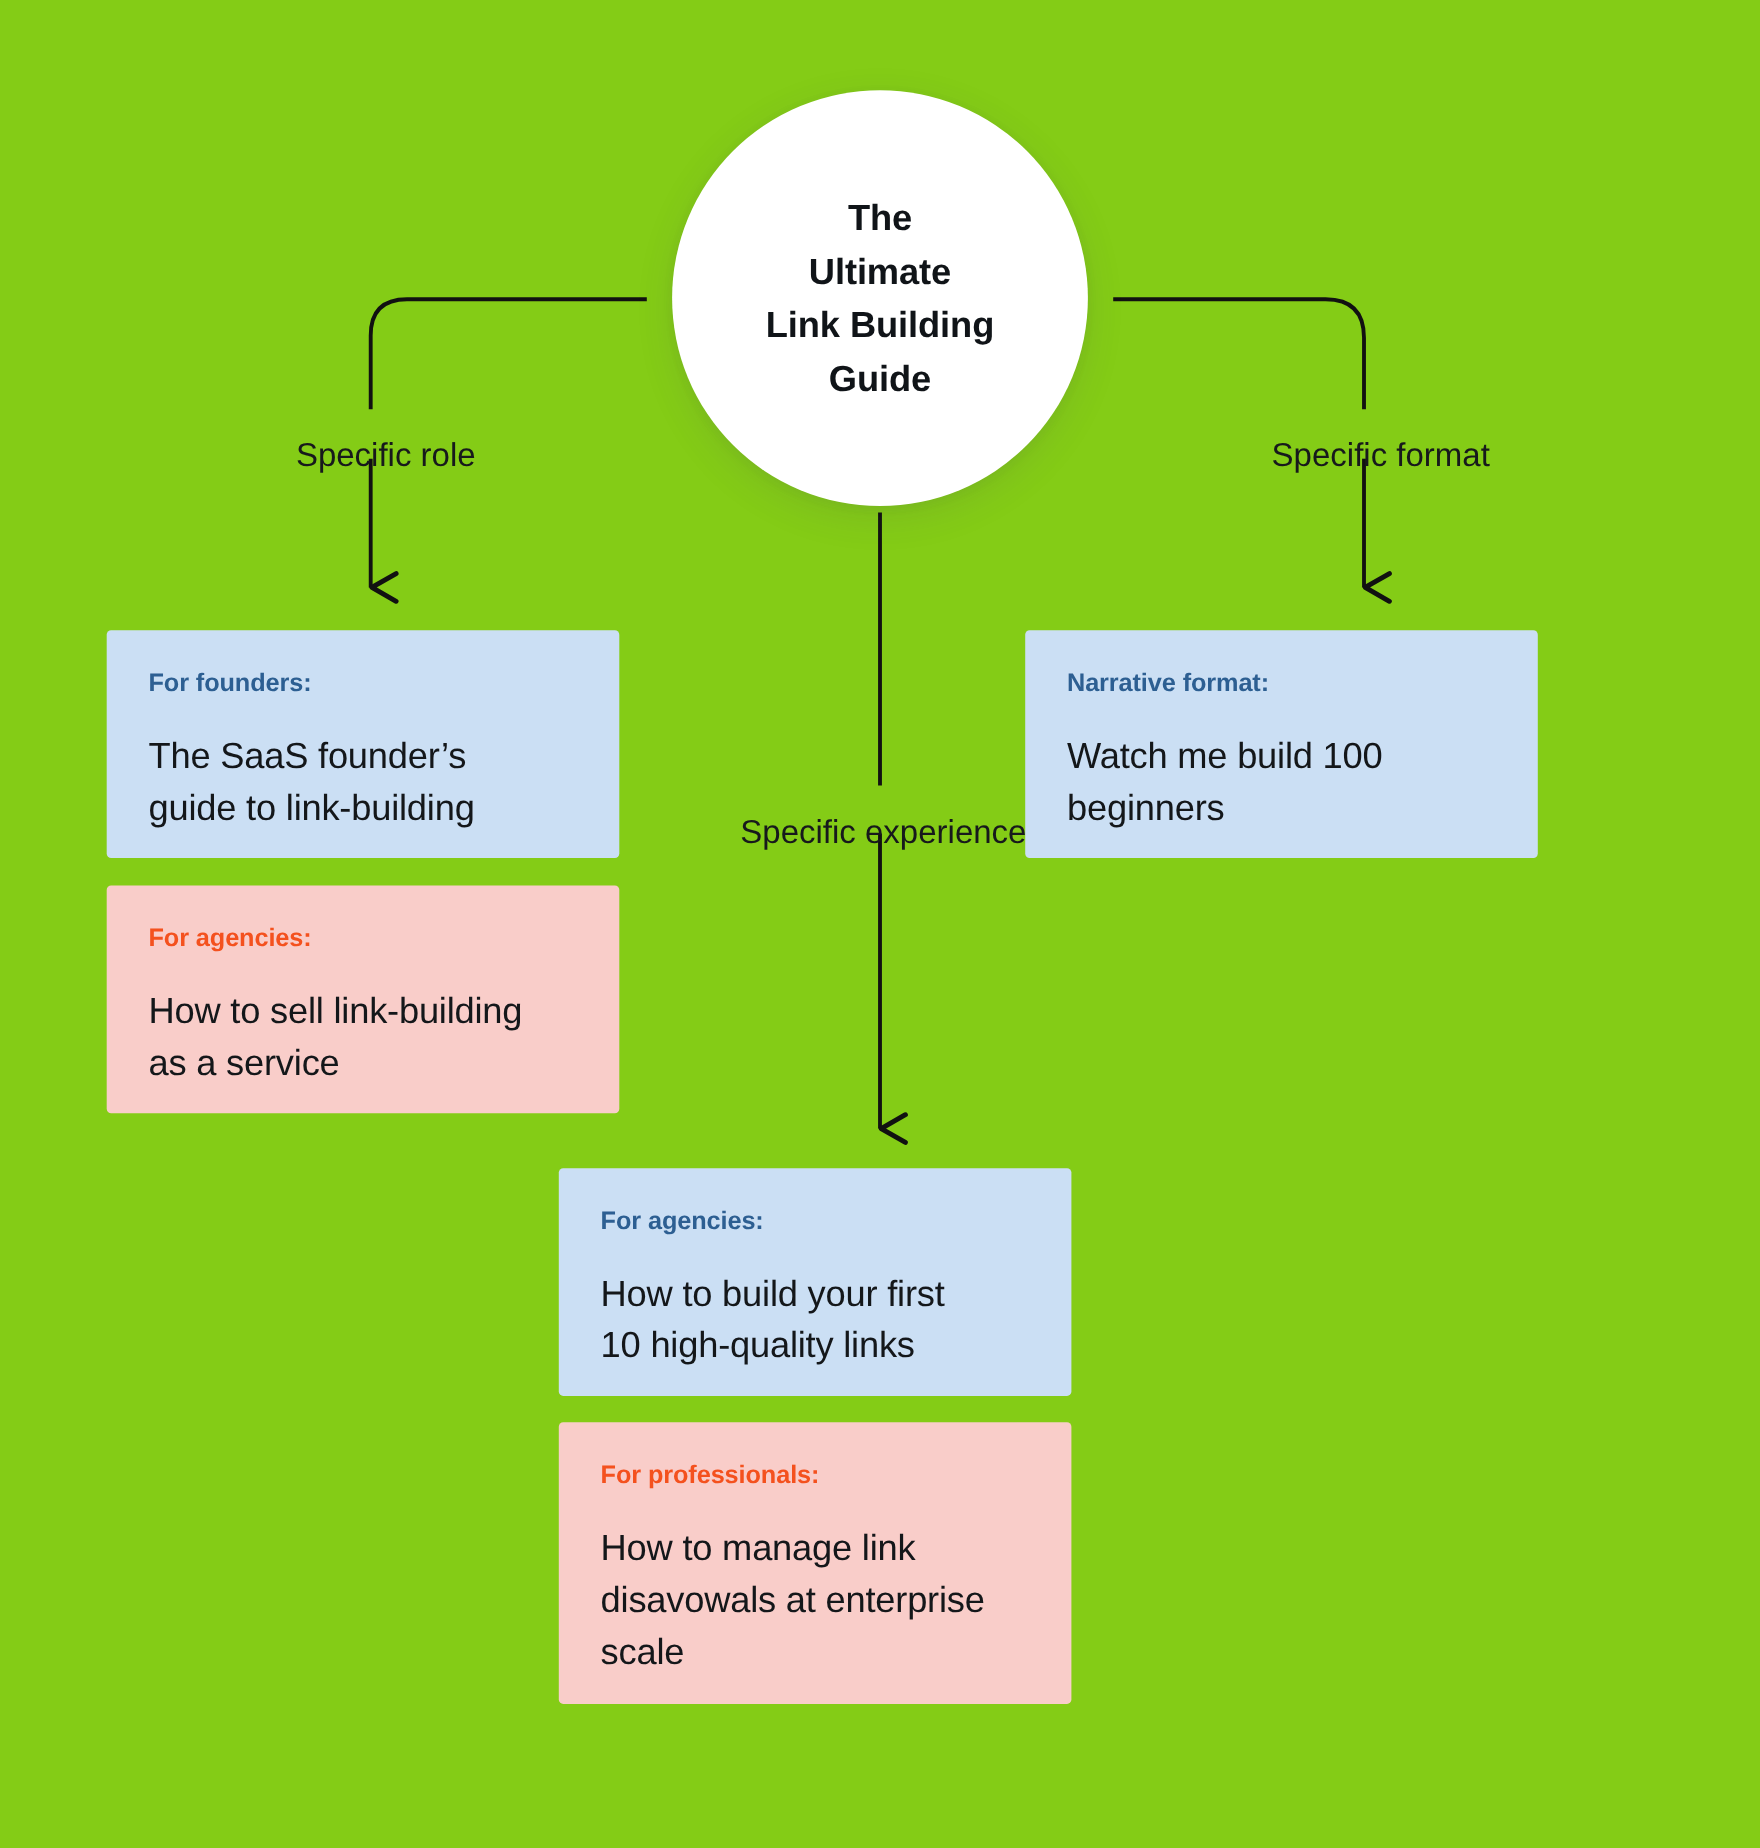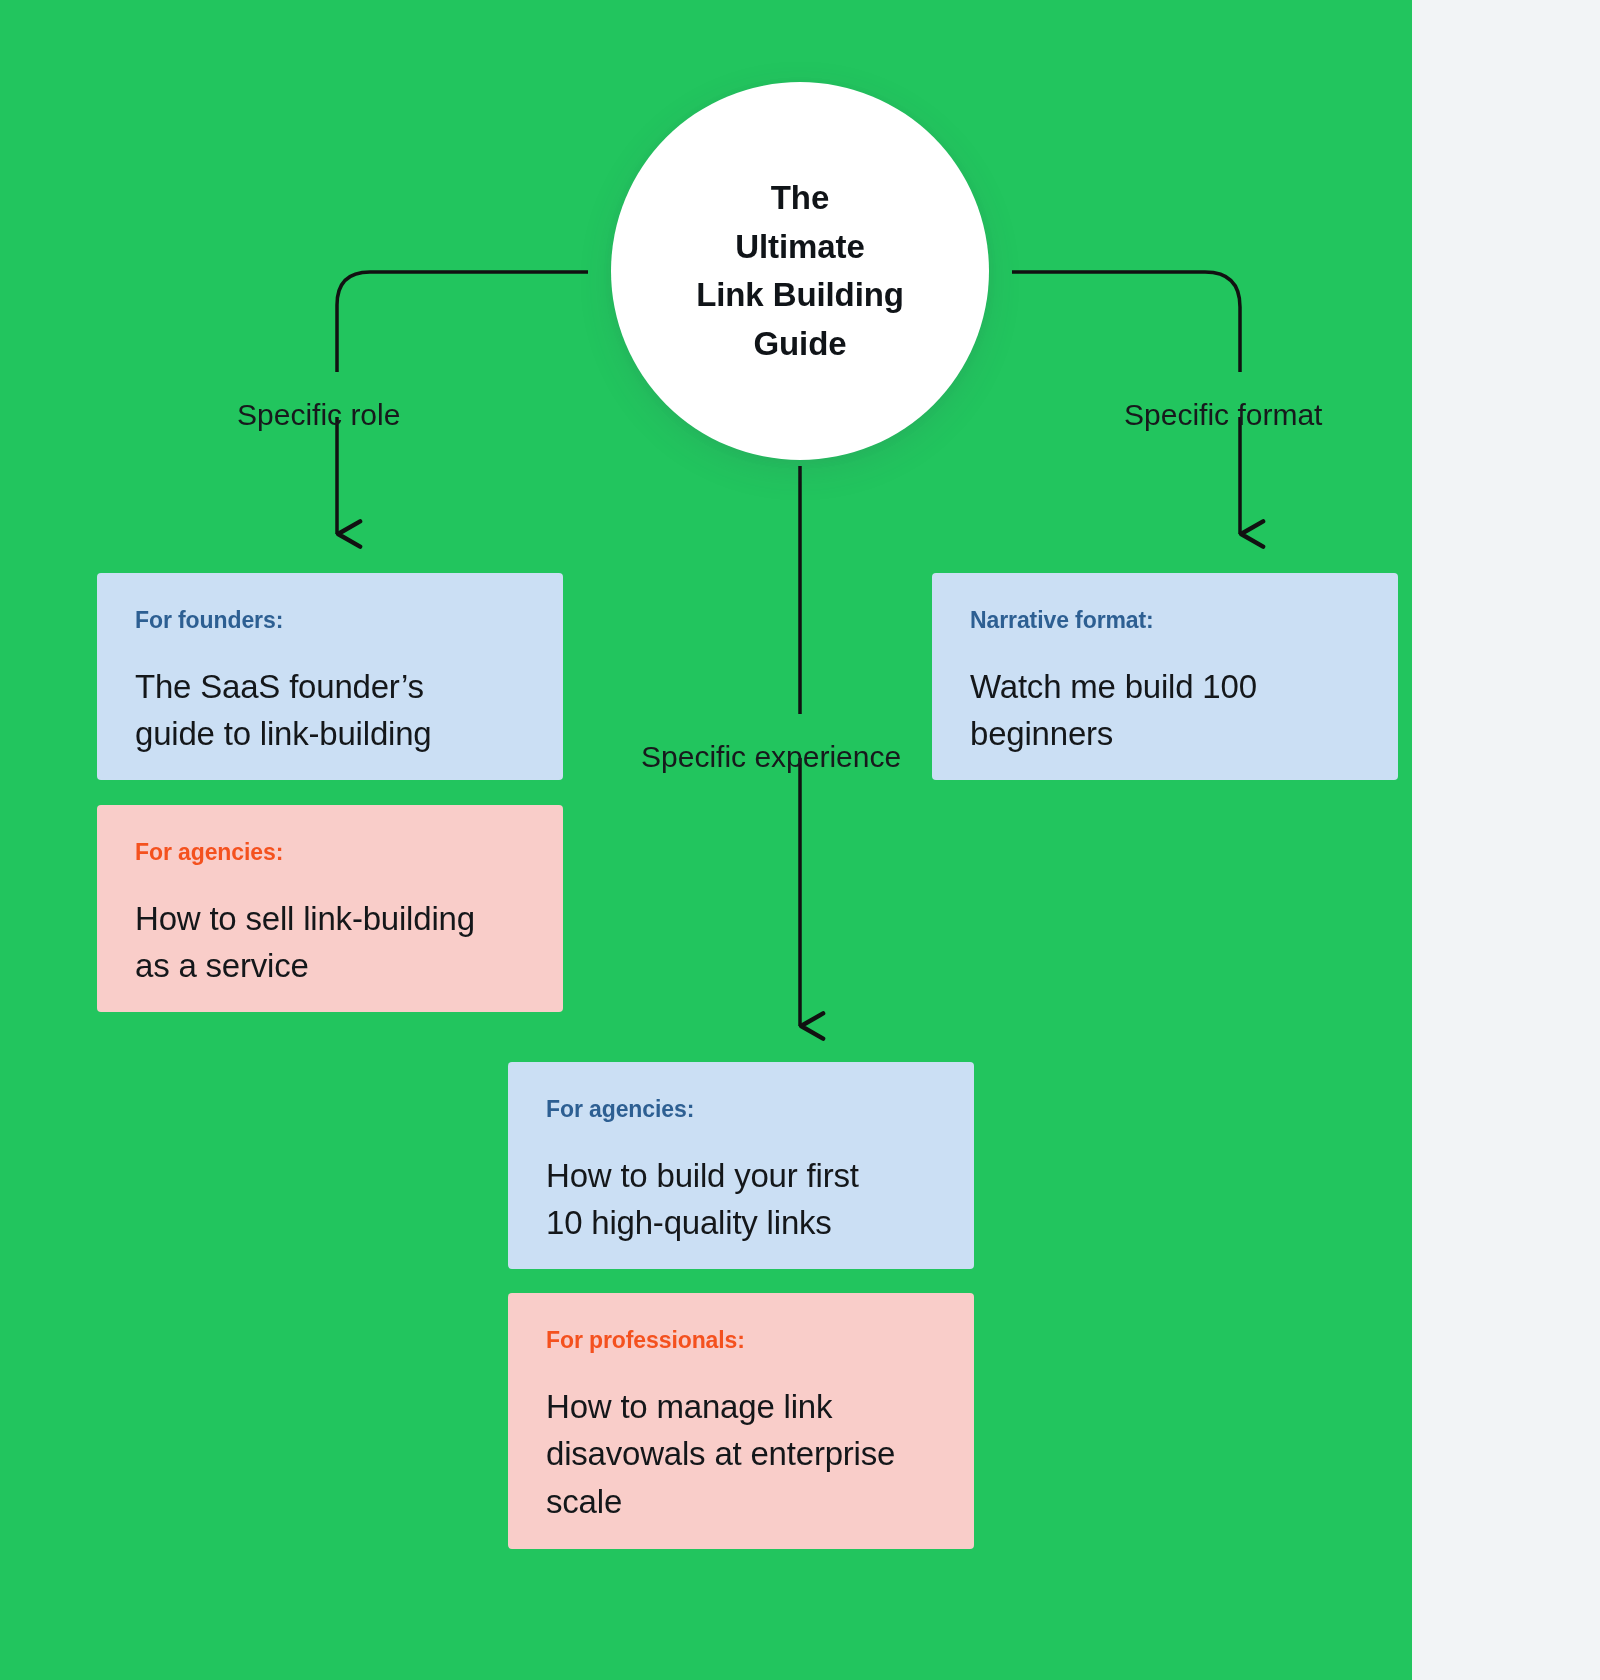--- a/index.html
+++ b/index.html
@@ -8,23 +8,23 @@
   }
   body {
     width: 1600px;
     height: 1680px;
     background: #f2f4f6;
     font-family: "Liberation Sans", "DejaVu Sans", sans-serif;
     overflow: hidden;
   }
   #stage {
     position: relative;
-    width: 1412px;
+    width: 1600px;
     height: 1680px;
-    background: #22c55e;
+    background: #84cc16;
   }
 
   
   #connectors {
     position: absolute;
     left: 0; top: 0;
     width: 1600px;
     height: 1680px;
     pointer-events: none;
   }
@@ -56,20 +56,21 @@
   }
 
   
   .branch-label {
     position: absolute;
     font-size: 30px;
     color: #17191c;
     line-height: 1;
     white-space: nowrap;
     z-index: 4;
+    margin-left: 32px;
   }
   #label-role      { left: 237px;  top: 400px; }
   #label-format    { left: 1124px; top: 400px; }
   #label-experience{ left: 641px;  top: 742px; }
 
   
   .card {
     position: absolute;
     border-radius: 4px;
     box-sizing: border-box;

